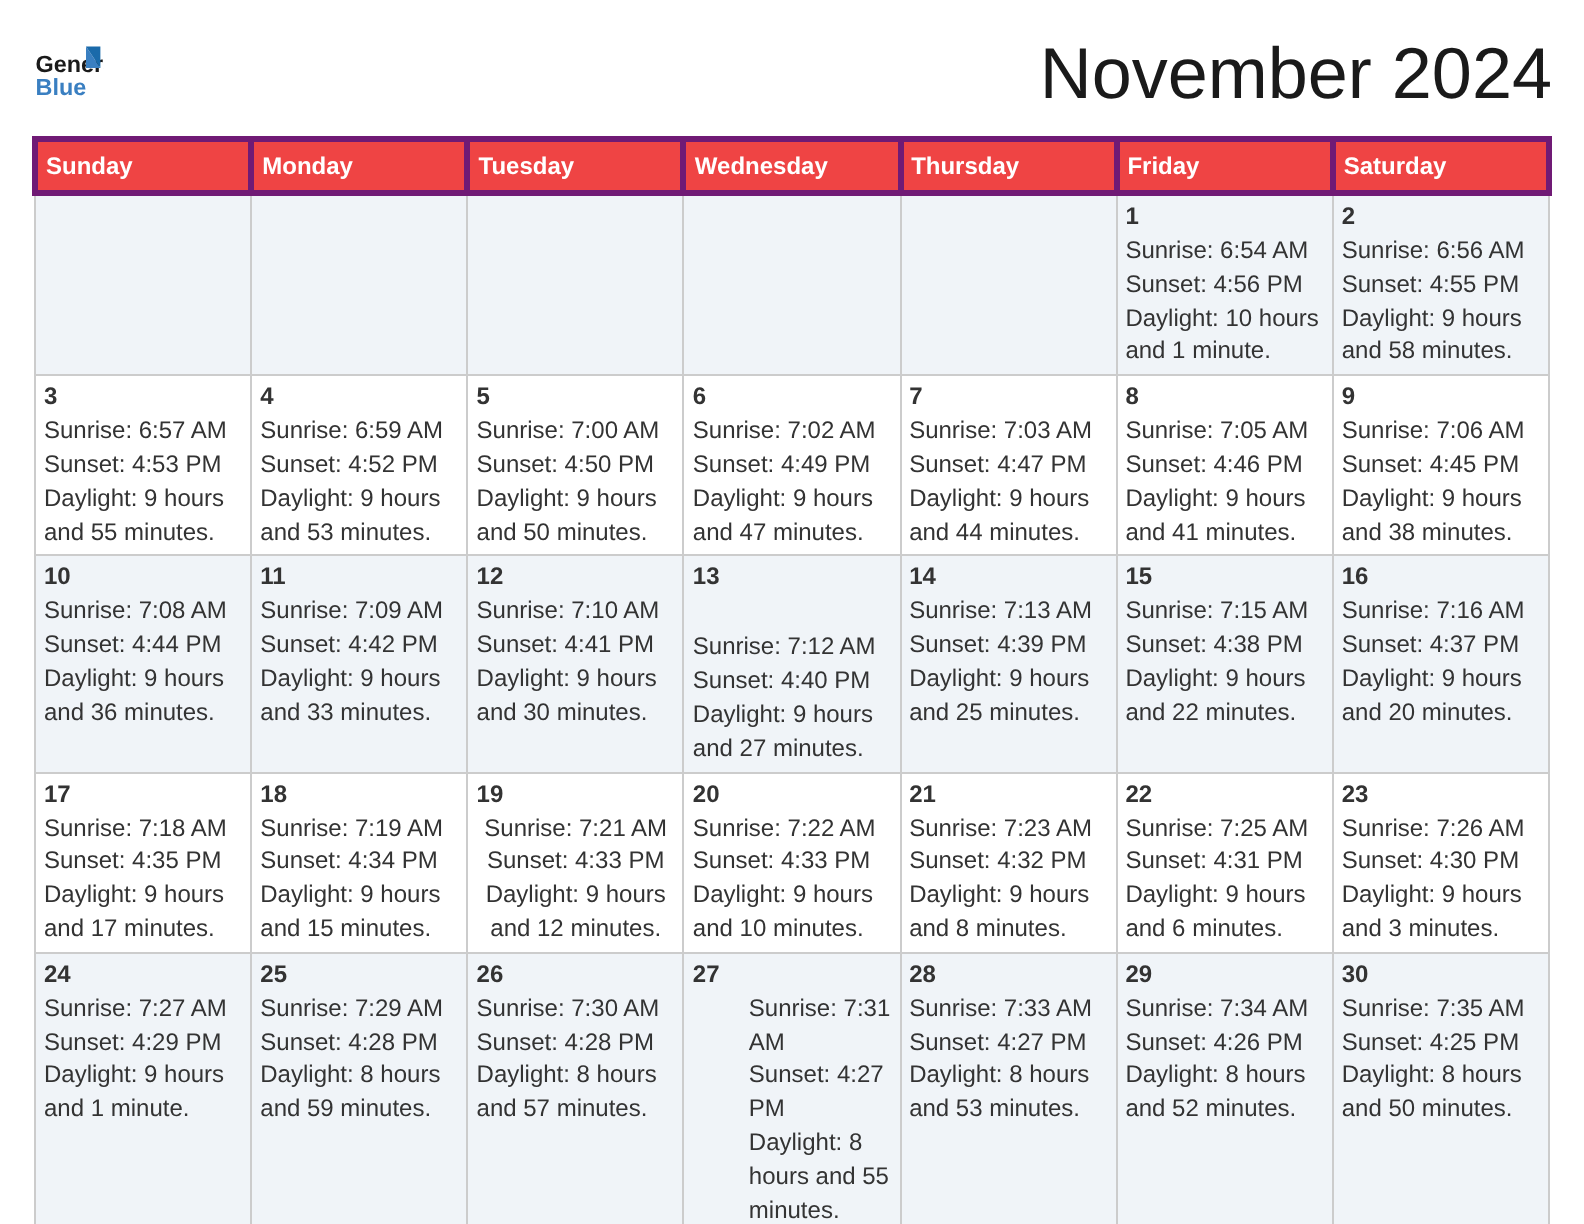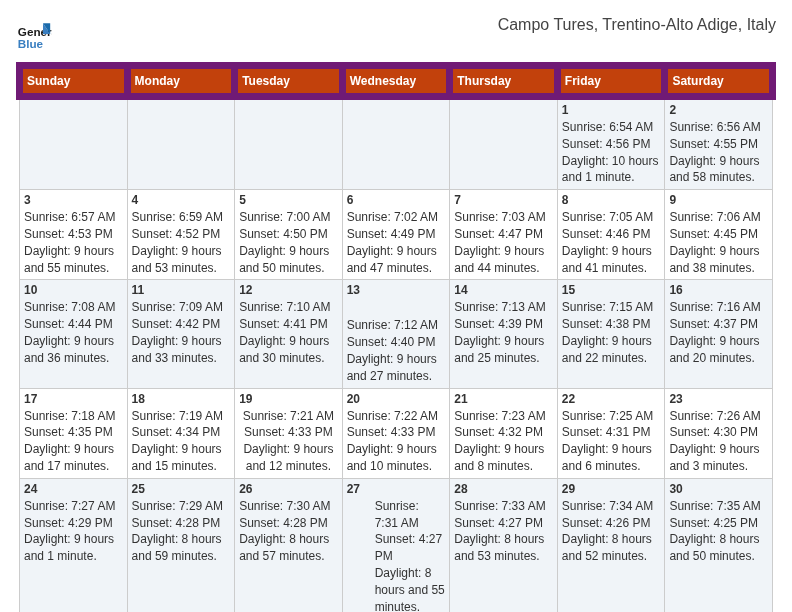--- a/index.html
+++ b/index.html
@@ -36,27 +36,27 @@
     .location-title {
       font-size: 16px;
       color: #444;
     }
     table {
       width: 100%;
       border-collapse: collapse;
       table-layout: fixed;
     }
     thead tr th {
-      background-color: #c2410c;
+      background-color: #ef4444;
       color: #fff;
       font-size: 12px;
       font-weight: bold;
       padding: 5px 4px;
       text-align: left;
-      border: 7px solid #701a75;
+      border: 3px solid #701a75;
     }
     tbody tr td {
       vertical-align: top;
       border: 1px solid #ccc;
       padding: 3px 4px;
       font-size: 10px;
       color: #333;
       min-height: 75px;
       height: 88px;
     }
@@ -84,21 +84,21 @@
 <div class="header-area">
   <div class="logo">
     <svg class="logo-icon" viewBox="0 0 40 40">
       <text x="2" y="22" font-size="13" font-weight="bold" fill="#1a1a1a">General</text>
       <text x="2" y="35" font-size="13" font-weight="bold" fill="#3a7fc1">Blue</text>
       <polygon points="30,8 38,20 30,20" fill="#3a7fc1"></polygon>
       <polygon points="30,8 38,8 38,20" fill="#1a6aaa"></polygon>
     </svg>
   </div>
   <div class="title-area">
-    <div class="location-title">Campo Tures, Trentino-Alto Adige, Italy</div>
+    <div class="month-title">November 2024</div>
   </div>
 </div>
 
 <table>
   <thead>
     <tr id="weekday-header">
         <th>Sunday</th>
         <th>Monday</th>
         <th>Tuesday</th>
         <th>Wednesday</th>

